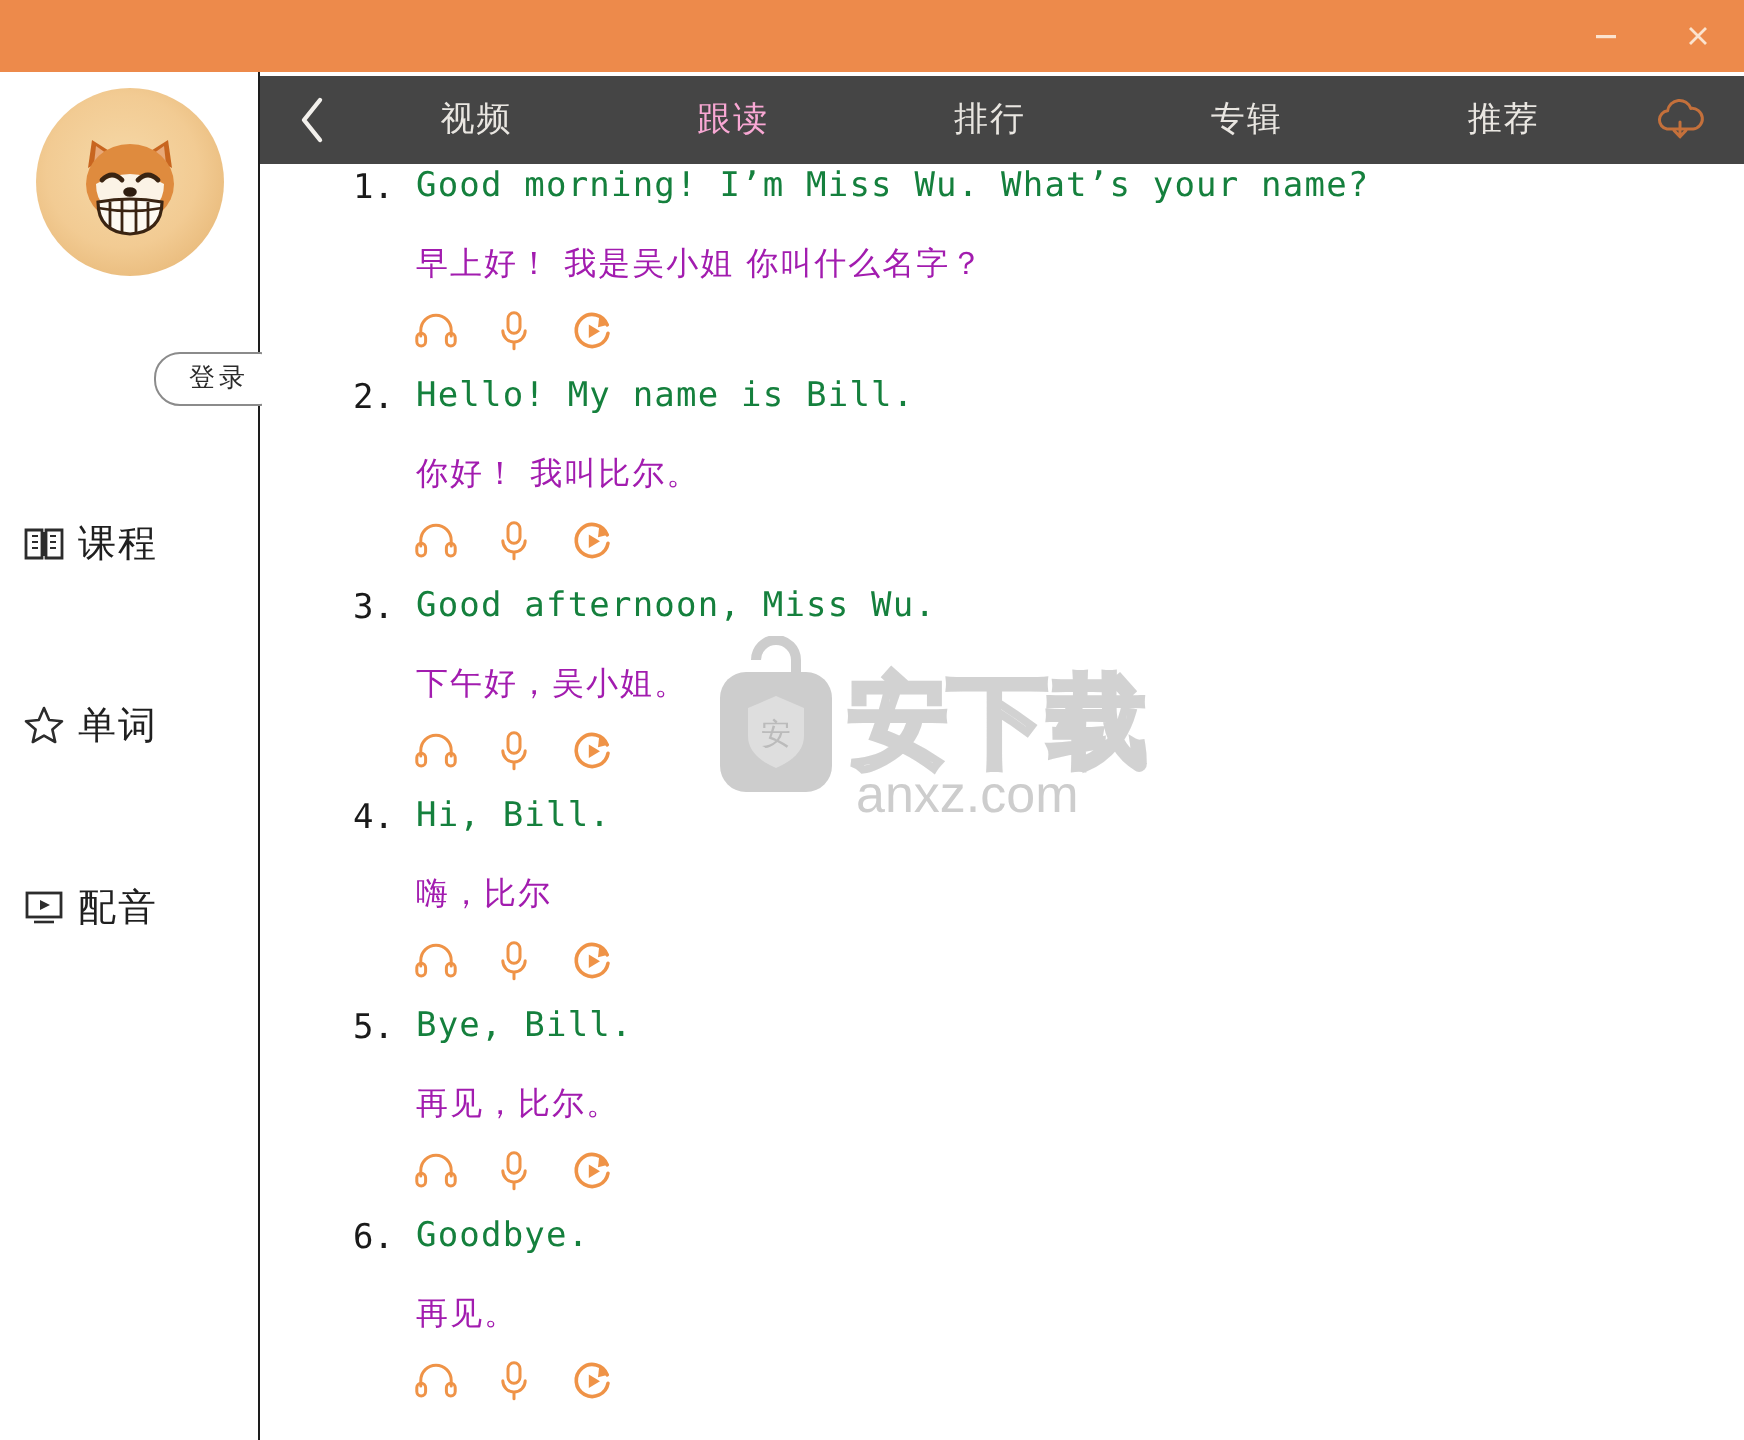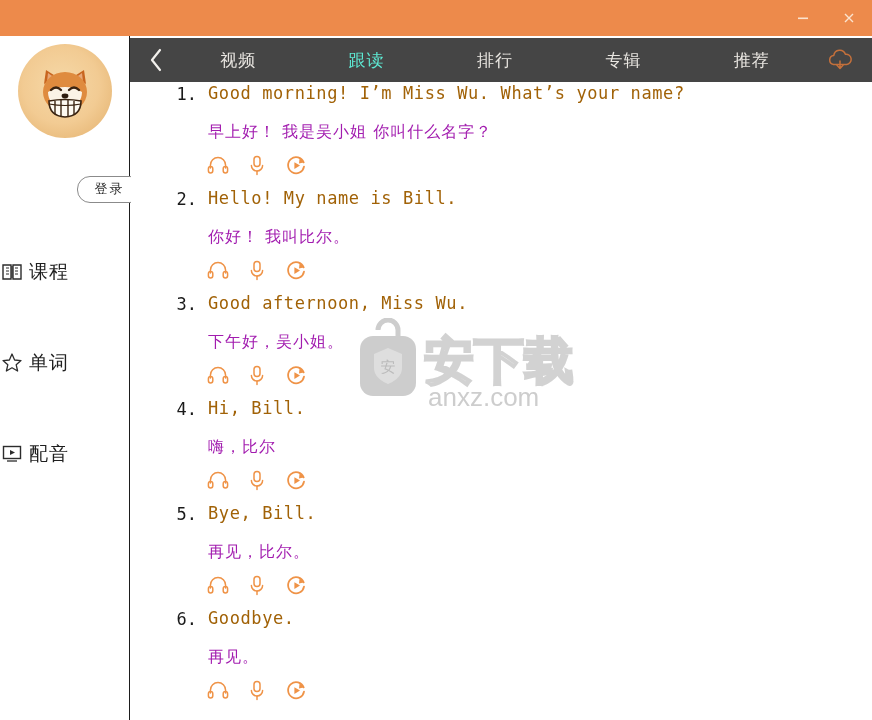--- a/index.html
+++ b/index.html
@@ -95,20 +95,21 @@
 
   .nav {
     position: absolute;
     left: 0; top: 190px;
     width: 129px;
   }
   .nav-item {
     height: 91px;
     display: flex;
     align-items: center;
+    padding-left: 10px;
     box-sizing: border-box;
     cursor: pointer;
   }
   .nav-ico {
     width: 24px;
     height: 22px;
     margin-right: 5px;
     display: flex;
     align-items: center;
     justify-content: center;
@@ -153,21 +154,21 @@
   .tab {
     flex: 1;
     text-align: center;
     font-size: 17px;
     color: #e9e6e1;
     letter-spacing: 1px;
     font-family: "DejaVu Sans", sans-serif;
     cursor: pointer;
     line-height: 44px;
   }
-  .tab.active { color: #5eead4; }
+  .tab.active { color: #f9a8d4; }
   .cloud-btn {
     width: 64px;
     height: 44px;
     display: flex;
     align-items: center;
     justify-content: center;
     cursor: pointer;
   }
   .cloud-btn svg { display: block; }
 
@@ -194,21 +195,21 @@
     text-align: right;
     font-size: 17px;
     color: #1a1a1a;
     font-family: "DejaVu Sans Mono", monospace;
   }
   .s-en {
     position: absolute;
     left: 77px;
     top: 1px;
     font-size: 17px;
-    color: #a16207;
+    color: #15803d;
     font-family: "DejaVu Sans Mono", monospace;
     letter-spacing: 0.6px;
     white-space: nowrap;
   }
   .s-zh {
     position: absolute;
     left: 77px;
     top: 40px;
     font-size: 16px;
     color: #a21caf;

